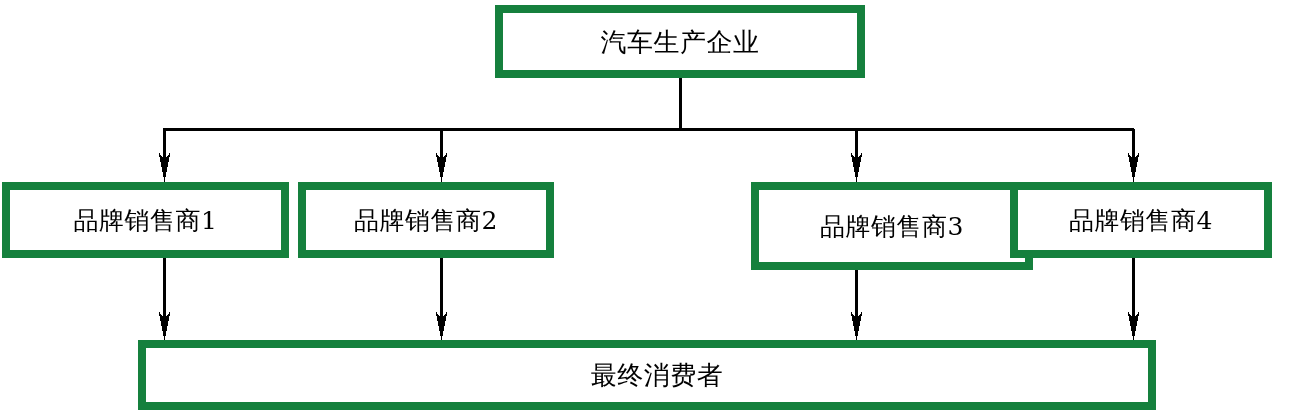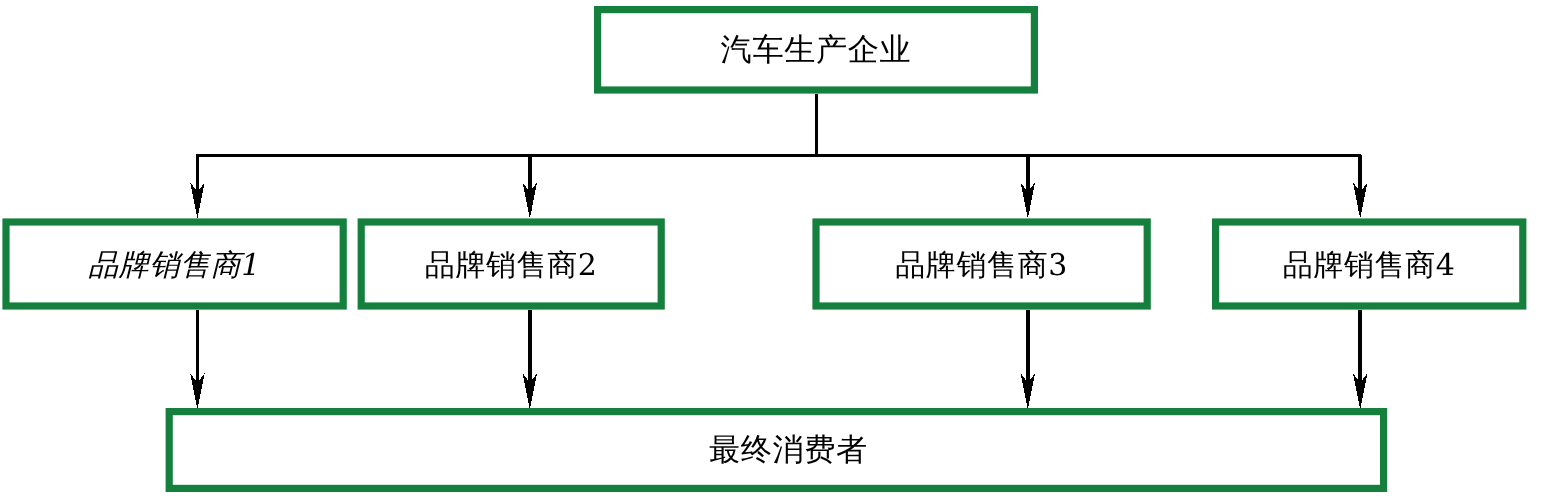--- a/index.html
+++ b/index.html
@@ -11,21 +11,21 @@
     position: relative;
     width: 1298px;
     height: 413px;
     background: #ffffff;
     font-family: "DejaVu Serif", "Liberation Serif", serif;
     overflow: hidden;
   }
   .node-box {
     position: absolute;
     box-sizing: border-box;
-    border: 6px solid #15803d;
+    border: 8px solid #15803d;
     background: #ffffff;
     display: flex;
     align-items: center;
     justify-content: center;
     color: #000000;
   }
   .node-label {
     font-size: 25px;
     line-height: 1;
     letter-spacing: 0.5px;
@@ -89,29 +89,29 @@
     <polygon class="arrow-head" points="856.5,341 850.5,311 856.5,319 862.5,311"></polygon>
 
     <line class="conn-line" x1="1133.5" y1="258" x2="1133.5" y2="334"></line>
     <polygon class="arrow-head" points="1133.5,341 1127.5,311 1133.5,319 1139.5,311"></polygon>
   </svg>
 
   <div class="node-box" style="left:495px; top:5px; width:370px; height:73px;">
     <span class="node-label big">汽车生产企业</span>
   </div>
 
-  <div class="node-box" style="left:2px; top:182px; width:287px; height:76px;font-style:italic;">
+  <div class="node-box" style="left:2px; top:182px; width:287px; height:76px;">
     <span class="node-label">品牌销售商1</span>
   </div>
 
   <div class="node-box" style="left:298px; top:182px; width:256px; height:76px;">
     <span class="node-label">品牌销售商2</span>
   </div>
 
-  <div class="node-box" style="left:677px; top:182px; width:282px; height:76px;">
+  <div class="node-box" style="left:751px; top:182px; width:282px; height:88px;">
     <span class="node-label">品牌销售商3</span>
   </div>
 
   <div class="node-box" style="left:1010px; top:182px; width:262px; height:76px;">
     <span class="node-label">品牌销售商4</span>
   </div>
 
   <div class="node-box" style="left:138px; top:340px; width:1018px; height:70px;padding-left:20px;">
     <span class="node-label big">最终消费者</span>
   </div>

